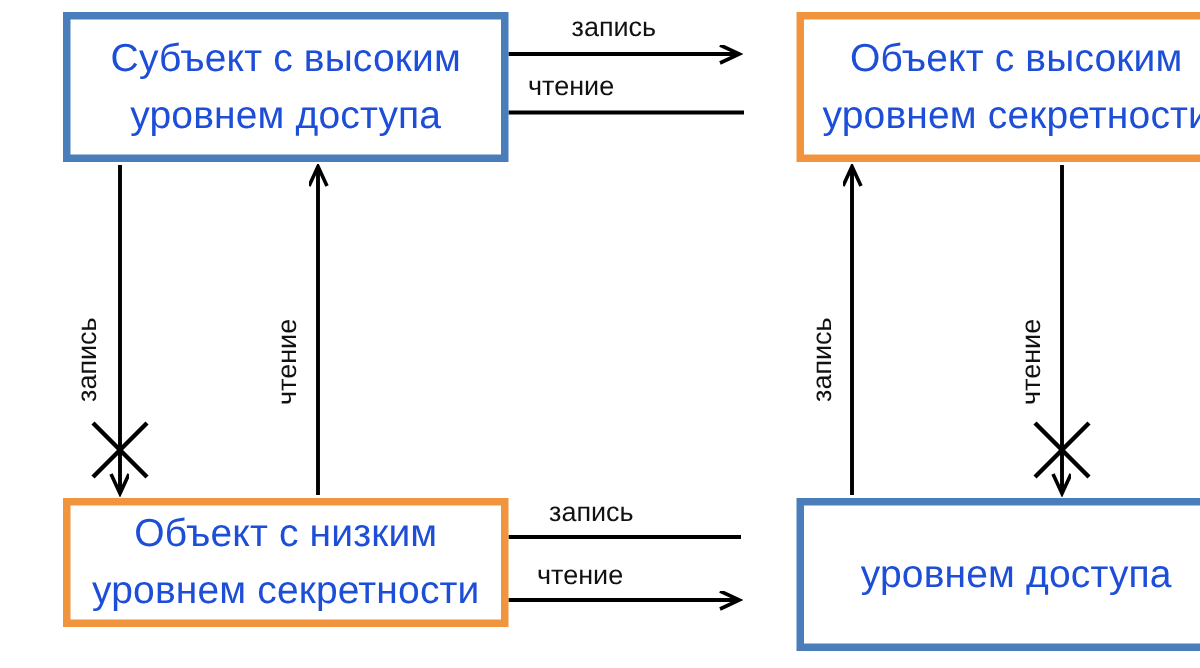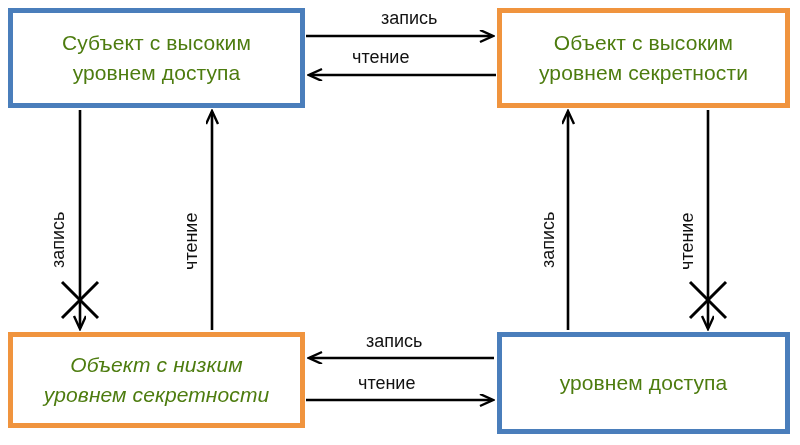--- a/index.html
+++ b/index.html
@@ -19,33 +19,34 @@
 
   
   .node {
     position: absolute;
     box-sizing: border-box;
     background: #ffffff;
     display: flex;
     align-items: center;
     justify-content: center;
     text-align: center;
-    color: #4d7c0f;
-    font-size: 21px;
+    color: #1d4ed8;
+    font-size: 26px;
     line-height: 1.45;
     letter-spacing: 0.1px;
+    margin-left: 34px;
   }
   .node.subject { border: 5px solid #4a7ebb; }
   .node.object  { border: 5px solid #f0943e; }
 
   .node-label { display: block; padding: 0 6px; }
 
   #node-subject-high { left: 8px;   top: 8px;   width: 297px; height: 100px; }
   #node-object-high  { left: 497px; top: 8px;   width: 293px; height: 100px; }
-  #node-object-low   { left: 8px;   top: 332px; width: 297px; height: 96px; font-style: italic; }
+  #node-object-low   { left: 8px;   top: 332px; width: 297px; height: 86px; }
   #node-subject-low  { left: 497px; top: 332px; width: 293px; height: 102px; }
 
   
   .edge-label {
     position: absolute;
     font-size: 18px;
     color: #121212;
     white-space: nowrap;
   }
   .edge-label.vertical {

